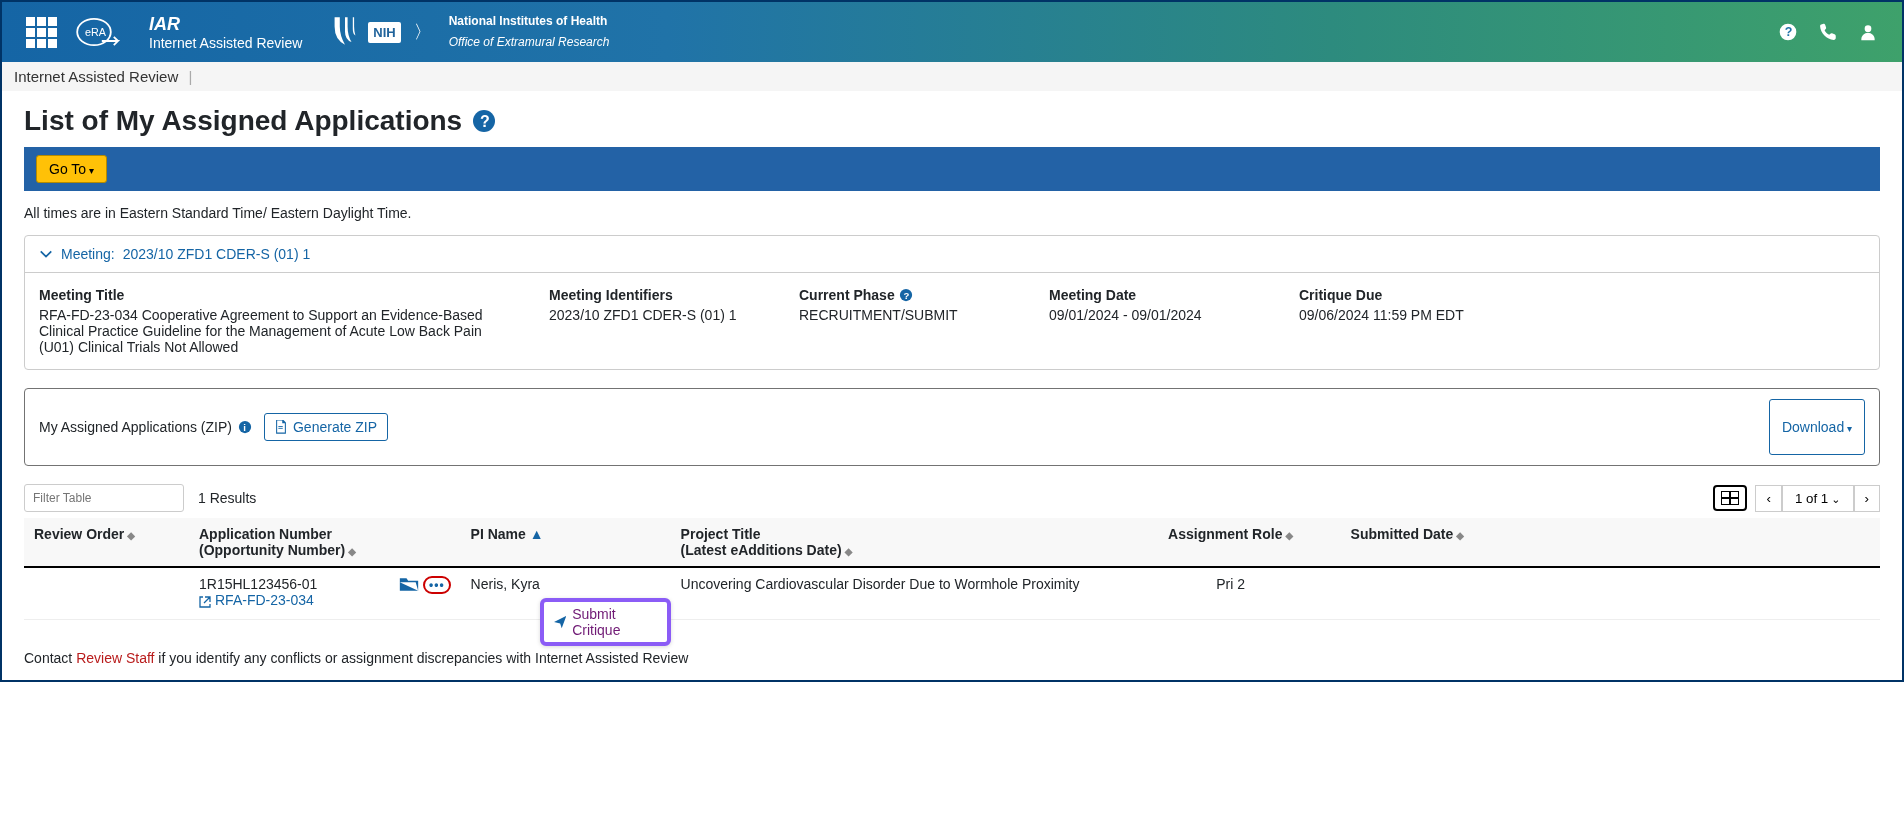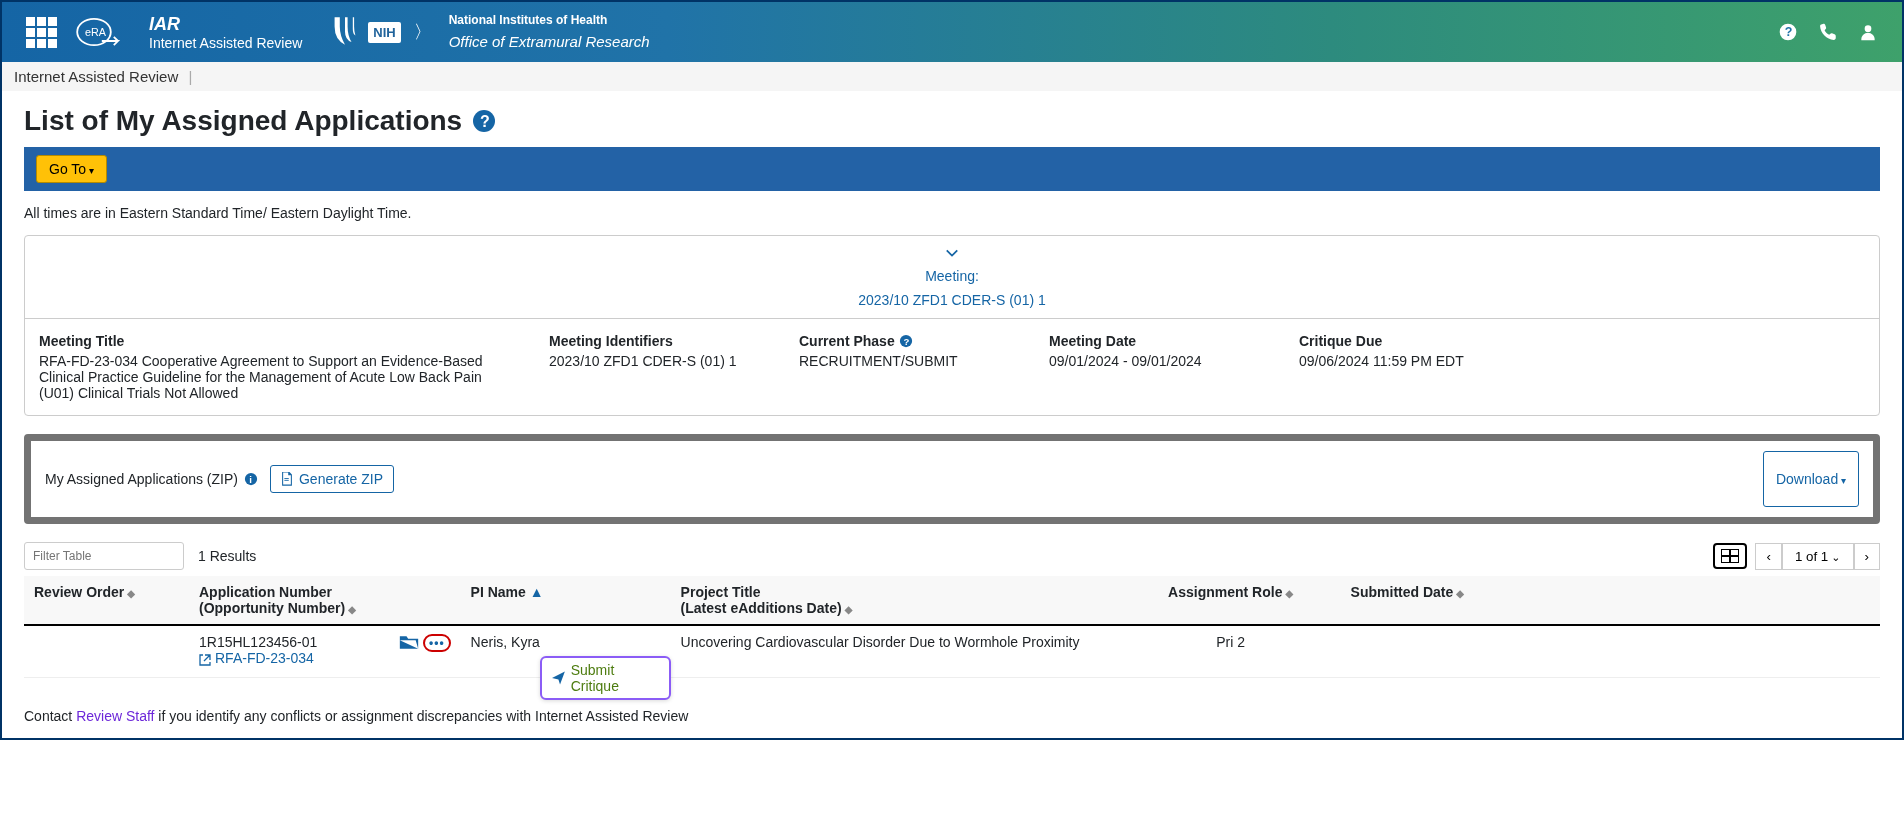--- a/index.html
+++ b/index.html
@@ -11,45 +11,45 @@
 .era-logo svg { width: 60px; height: 40px; }
 .app-title-block { margin-right: 30px; }
 .app-title-block .title { font-style: italic; font-weight: bold; font-size: 18px; }
 .app-title-block .subtitle { font-size: 14px; }
 .hhs-logo svg { width: 26px; height: 30px; }
 .nih-block { display: flex; align-items: center; margin-left: 10px; gap: 11px; }
 .nih-badge { background: #fff; color: #20639b; font-weight: bold; padding: 3px 5px; font-size: 13px; border-radius: 2px; }
 .nih-chevron { font-size: 18px; margin-left: 2px; }
 .nih-text { margin-left: 6px; line-height: 1.1; }
 .nih-text .l1 { font-weight: bold; font-size: 12px; }
-.nih-text .l2 { font-size: 15px; font-style: italic; margin-top: 7px; }
+.nih-text .l2 { font-size: 12px; font-style: italic; margin-top: 7px; }
 .header-icons { margin-left: auto; display: flex; gap: 20px; }
 .header-icons svg { width: 20px; height: 20px; fill: #fff; cursor: pointer; }
 .breadcrumb-bar { background: #f5f5f5; padding: 6px 12px; font-size: 15px; color: #333; }
 .breadcrumb-bar .sep { color: #aaa; margin: 0 6px; }
 .content { padding: 14px 22px; }
 .page-title { display: flex; align-items: center; gap: 10px; margin-bottom: 10px; }
 .page-title h1 { font-size: 28px; font-weight: 600; }
 .page-title svg { width: 24px; height: 24px; fill: #1565a5; cursor: pointer; }
 .goto-bar { background: #2362a6; padding: 8px 12px; margin-bottom: 14px; }
 .goto-btn { background: #ffc107; border: 1px solid #b38a00; padding: 5px 12px; font-size: 14px; cursor: pointer; border-radius: 3px; }
 .goto-btn::after { content: " ▾"; font-size: 10px; }
 .timezone-note { margin-bottom: 14px; }
 .meeting-panel { border: 1px solid #ccc; border-radius: 4px; margin-bottom: 18px; }
-.meeting-header { padding: 10px 14px; color: #1565a5; cursor: pointer; display: flex; align-items: center; gap: 8px; border-bottom: 1px solid #ccc; flex-direction: column; }
+.meeting-header { padding: 10px 14px; color: #1565a5; cursor: pointer; display: flex; align-items: center; gap: 8px; border-bottom: 1px solid #ccc; }
 .meeting-header svg { width: 14px; height: 14px; fill: #1565a5; }
 .meeting-body { padding: 14px; display: flex; gap: 30px; flex-wrap: wrap; }
 .meeting-col .lbl { font-weight: bold; margin-bottom: 4px; display: flex; align-items: center; gap: 4px; }
 .meeting-col .lbl svg { width: 14px; height: 14px; fill: #1565a5; }
 .meeting-col-1 { flex: 0 0 480px; }
 .meeting-col-2 { flex: 0 0 220px; }
 .meeting-col-3 { flex: 0 0 220px; }
 .meeting-col-4 { flex: 0 0 220px; }
 .meeting-col-5 { flex: 0 0 220px; }
-.zip-bar { border: 7px solid #737373; border-radius: 4px; padding: 10px 14px; display: flex; align-items: center; margin-bottom: 18px; }
+.zip-bar { border: 1px solid #737373; border-radius: 4px; padding: 10px 14px; display: flex; align-items: center; margin-bottom: 18px; }
 .zip-label { display: flex; align-items: center; gap: 6px; margin-right: 12px; }
 .zip-label svg { width: 14px; height: 14px; fill: #1565a5; }
 .gen-zip-btn { border: 1px solid #1565a5; color: #1565a5; background: #fff; padding: 5px 10px; border-radius: 3px; cursor: pointer; display: inline-flex; align-items: center; gap: 6px; font-size: 14px; }
 .gen-zip-btn svg { width: 12px; height: 14px; fill: #1565a5; }
 .download-btn { margin-left: auto; border: 1px solid #1565a5; color: #1565a5; background: #fff; padding: 19px 12px; border-radius: 3px; cursor: pointer; font-size: 14px; }
 .download-btn::after { content: " ▾"; font-size: 10px; }
 .table-controls { display: flex; align-items: center; margin-bottom: 6px; }
 .filter-input { border: 1px solid #ccc; padding: 6px 8px; width: 160px; border-radius: 3px; font-size: 12px; }
 .results-lbl { margin-left: 14px; }
 .pager { margin-left: auto; display: flex; align-items: center; gap: 0; }
@@ -61,25 +61,25 @@
 table.data thead th { text-align: left; padding: 8px 10px; font-weight: bold; border-bottom: 2px solid #000; background: #f8f8f8; vertical-align: top; }
 table.data thead th .sort-icon { color: #888; font-size: 10px; margin-left: 3px; }
 table.data thead th .sub { display: block; font-weight: bold; }
 table.data tbody td { padding: 8px 10px; border-bottom: 1px solid #eee; vertical-align: top; }
 .sort-up { color: #1565a5; }
 .row-actions { display: flex; align-items: flex-start; gap: 4px; }
 .folder-icon svg { width: 20px; height: 16px; fill: #1565a5; }
 .more-btn { border: 2px solid #c00; border-radius: 10px; padding: 0px 4px; color: #1565a5; font-weight: bold; font-size: 12px; cursor: pointer; letter-spacing: 1px; line-height: 14px; }
 .app-link { color: #1565a5; cursor: pointer; display: inline-flex; align-items: flex-end; gap: 4px; }
 .app-link svg { width: 12px; height: 12px; fill: #1565a5; }
-.submit-popup { position: absolute; margin-top: 22px; border: 2px solid #8b5cf6; border-radius: 6px; background: #fff; padding: 4px 10px; color: #4d7c0f; cursor: pointer; display: inline-flex; align-items: center; gap: 6px; font-size: 14px; box-shadow: 0 1px 4px rgba(0,0,0,0.15); }
+.submit-popup { position: absolute; margin-top: 22px; border: 4px solid #8b5cf6; border-radius: 6px; background: #fff; padding: 4px 10px; color: #701a75; cursor: pointer; display: inline-flex; align-items: center; gap: 6px; font-size: 14px; box-shadow: 0 1px 4px rgba(0,0,0,0.15); }
 .submit-popup svg { width: 14px; height: 14px; fill: #1565a5; }
 .pi-cell { position: relative; }
 .footer-note { margin-top: 30px; }
-.footer-note a { color: #6d28d9; cursor: pointer; }
+.footer-note a { color: #b91c1c; cursor: pointer; }
 </style>
 </head>
 <body>
 
 <div class="header-bar">
   <div class="apps-grid">
     <span></span>
       <span></span>
       <span></span>
       <span></span>

